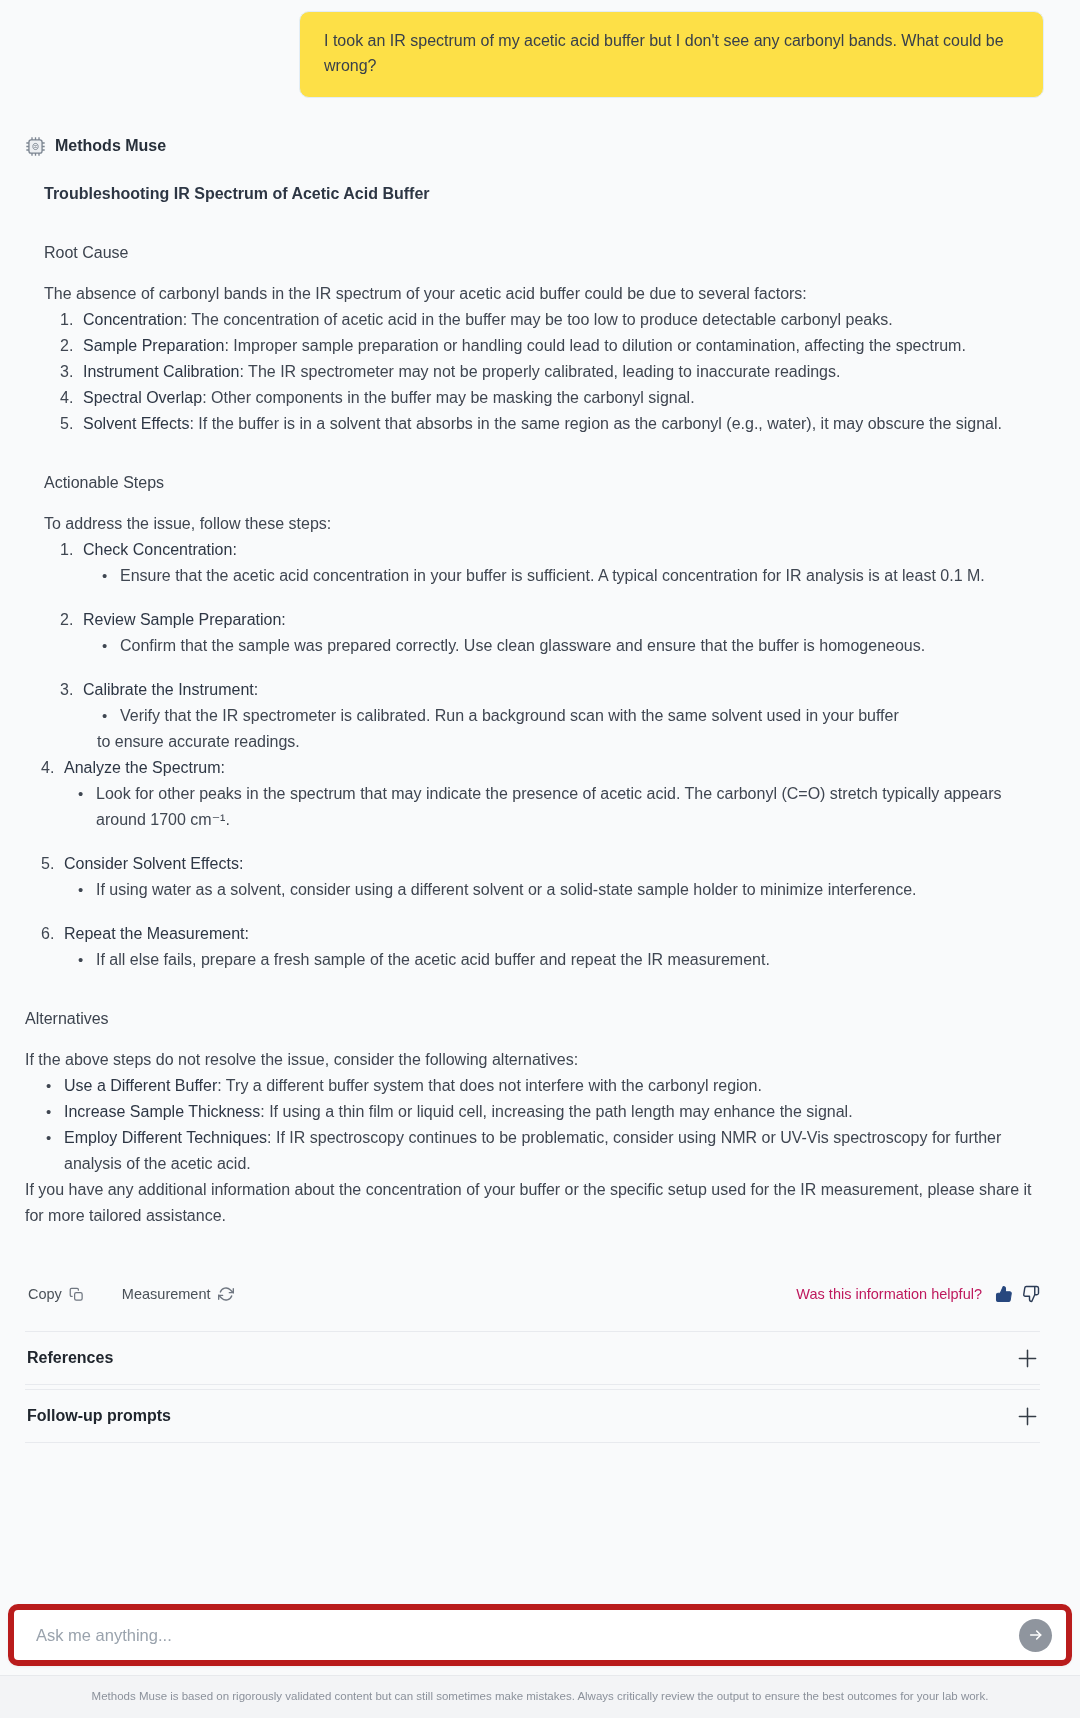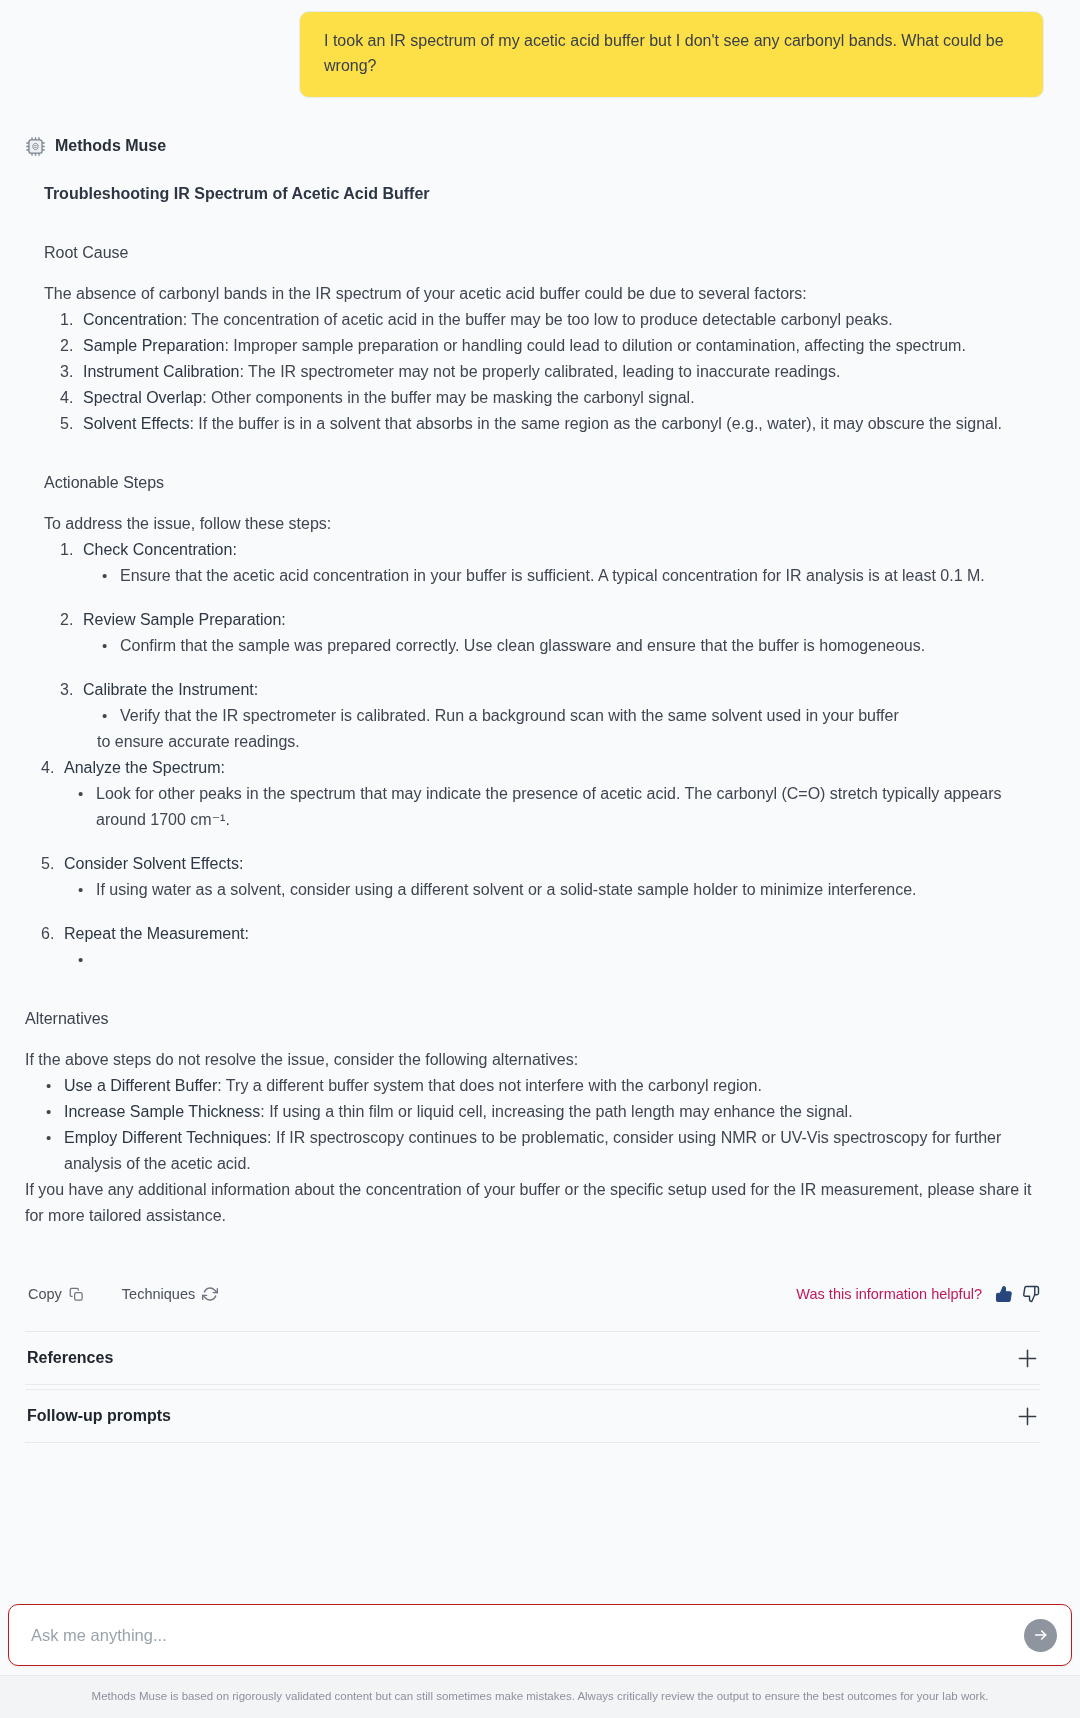--- a/index.html
+++ b/index.html
@@ -53,21 +53,21 @@
   
   .accordions { margin-top:24px; }
   .acc-row { display:flex; justify-content:space-between; align-items:center;
              border-top:1px solid #e8eaee; border-bottom:1px solid #e8eaee;
              padding:13px 2px; margin-bottom:4px; cursor:pointer; }
   .acc-label { font-weight:bold; color:#20262e; font-size:16px; }
 
   
   .bottom-group { margin-top:auto; }
   .composer { margin:0 8px; height:62px; background:#ffffff;
-              border:1px solid #b91c1c; border-radius:10px;
+              border:6px solid #b91c1c; border-radius:10px;
               display:flex; align-items:center;
               box-shadow:0 1px 3px rgba(30,40,60,0.05); }
   .composer input { flex:1; border:none; outline:none; background:transparent;
                     padding:0 16px 0 22px; font-size:16.5px; color:#424a54;
                     font-family:"Liberation Sans","DejaVu Sans",sans-serif; }
   .composer input::placeholder { color:#9aa3ad; }
   .send-btn { width:33px; height:33px; border-radius:50%; background:#8f959e;
               display:flex; align-items:center; justify-content:center;
               margin-right:14px; border:none; cursor:pointer; flex-shrink:0; }
 
@@ -184,20 +184,21 @@
             <span>If using water as a solvent, consider using a different solvent or a solid-state sample holder to minimize interference.</span>
           </div>
       </div>
       <div class="step">
         <div class="nrow">
             <span class="num">6.</span>
             <span class="b">Repeat the Measurement:</span>
           </div>
         <div class="brow sub-b2">
             <span class="dot">•</span>
+            <span>If all else fails, prepare a fresh sample of the acetic acid buffer and repeat the IR measurement.</span>
           </div>
       </div>
     </div>
 
     <div class="section-h">Alternatives</div>
     <div>If the above steps do not resolve the issue, consider the following alternatives:</div>
     <div>
       <div class="brow alt-b">
           <span class="dot">•</span>
           <span><b>Use a Different Buffer</b><span>: Try a different buffer system that does not interfere with the carbonyl region.</span></span>
@@ -218,21 +219,21 @@
   <div class="action-bar">
     <div class="action-left">
       <span class="act-btn">
         <span>Copy</span>
         <svg width="15" height="15" viewBox="0 0 24 24" fill="none" stroke-width="2" stroke-linecap="round" stroke-linejoin="round">
             <rect x="9" y="9" width="12" height="12" rx="2.5"></rect>
             <path d="M5 15H4a2 2 0 0 1-2-2V4a2 2 0 0 1 2-2h9a2 2 0 0 1 2 2v1"></path>
           </svg>
       </span>
       <span class="act-btn">
-        <span>Techniques</span>
+        <span>Measurement</span>
         <svg width="16" height="16" viewBox="0 0 24 24" fill="none" stroke-width="2.1" stroke-linecap="round" stroke-linejoin="round">
             <polyline points="23 4 23 10 17 10"></polyline>
             <polyline points="1 20 1 14 7 14"></polyline>
             <path d="M3.51 9a9 9 0 0 1 14.85-3.36L23 10M1 14l4.64 4.36A9 9 0 0 0 20.49 15"></path>
           </svg>
       </span>
     </div>
     <div class="fb">
       <span class="q">Was this information helpful?</span>
       <span>

